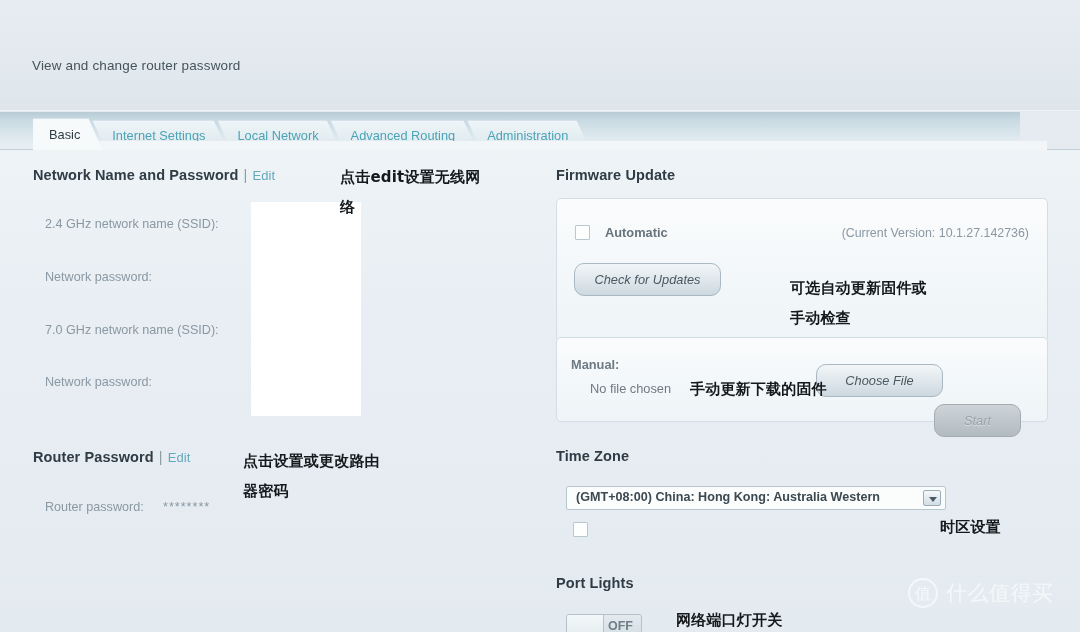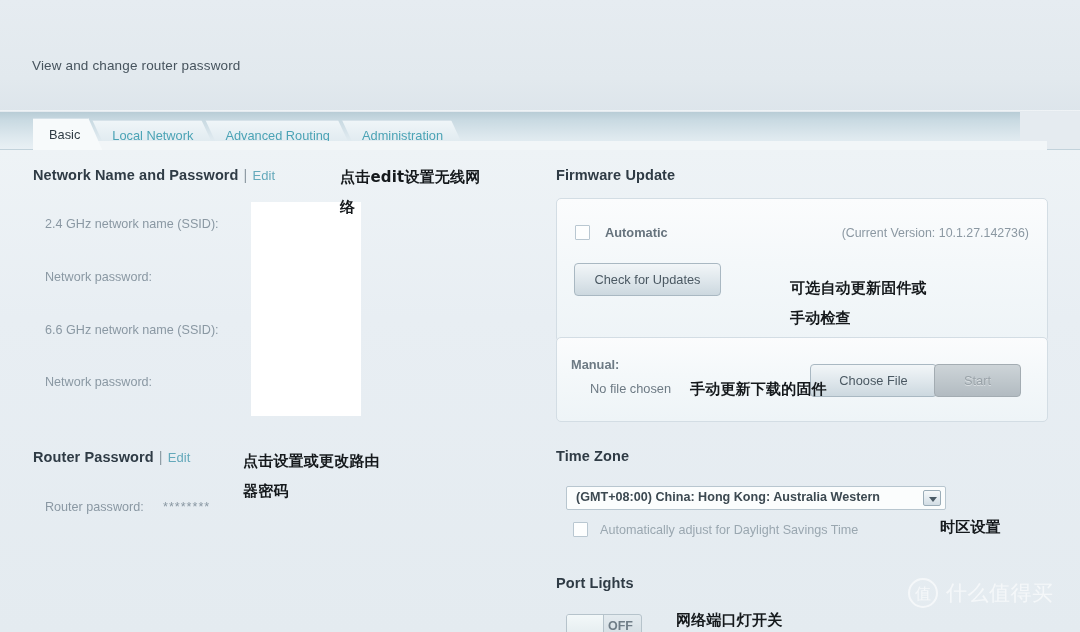--- a/index.html
+++ b/index.html
@@ -191,34 +191,36 @@
     position: absolute;
     font-size: 12.4px;
     color: #8b98a2;
     white-space: nowrap;
   }
 
   .btn {
     position: absolute;
     box-sizing: border-box;
     border: 1px solid #a9b8c2;
-    border-radius: 4px;
+    border-radius: 10px;
     background: linear-gradient(180deg, #f2f6f8 0%, #dfe7ec 52%, #ccd8df 100%);
     font-size: 12.8px;
     color: #4a5862;
     text-align: center;
     cursor: pointer;
     white-space: nowrap;
+    font-style: italic;
   }
   .btn.disabled {
     background: linear-gradient(180deg, #cdd4d8 0%, #bfc7cc 52%, #b2bbc1 100%);
     border-color: #a3acb2;
     color: #9aa3a9;
     cursor: default;
     text-shadow: 0 1px 0 rgba(255,255,255,0.45);
+    margin-top: 40px;
   }
 
   .manual-label {
     position: absolute;
     font-size: 12.8px;
     font-weight: bold;
     color: #6d7a84;
   }
   .manual-file {
     position: absolute;
@@ -323,40 +325,41 @@
 <body>
 
 <div class="page-header">
   <div class="page-subtitle">View and change router password</div>
   <div class="header-rule"></div>
 </div>
 
 <div class="tab-strip">
   <div class="tabs">
     <div class="tab active">Basic</div>
+    <div class="tab">Internet Settings</div>
     <div class="tab">Local Network</div>
     <div class="tab">Advanced Routing</div>
     <div class="tab">Administration</div>
   </div>
 </div>
 <div class="tab-bar-fill"></div>
 
 <div class="content">
 
   <div class="section-title" style="left:33px; top:17px;">
     <span>Network Name and Password</span><span class="edit-sep">|</span><span class="edit-link">Edit</span>
   </div>
 
   <div class="field-label" style="left:45px; top:67px;">2.4 GHz network name (SSID):</div>
   <div class="field-value" style="left:258px; top:67px;"></div>
 
   <div class="field-label" style="left:45px; top:120px;">Network password:</div>
   <div class="field-value" style="left:258px; top:120px;"></div>
 
-  <div class="field-label" style="left:45px; top:173px;">6.6 GHz network name (SSID):</div>
+  <div class="field-label" style="left:45px; top:173px;">7.0 GHz network name (SSID):</div>
   <div class="field-value" style="left:258px; top:173px;"></div>
 
   <div class="field-label" style="left:45px; top:225px;">Network password:</div>
   <div class="field-value" style="left:258px; top:225px;"></div>
 
   <div class="censor-box"></div>
 
   <div class="annot" style="left:340px; top:12px; width:172px;">点击edit设置无线网
 络</div>
 
@@ -383,35 +386,34 @@
   </div>
 
   <div class="annot" style="left:790px; top:123px; width:200px;">可选自动更新固件或
 手动检查</div>
 
   <div class="panel" style="left:556px; top:187px; width:492px; height:85px;padding-left:8px;">
 
     <div class="manual-label" style="left:14px; top:19px;">Manual:</div>
     <div class="manual-file" style="left:14px; top:43px;margin-left:19px;">No file chosen</div>
 
-    <div class="btn" style="left:253px; top:26px; width:127px; height:33px; line-height:31px;">Choose File</div>
+    <div class="btn" style="left:259px; top:26px; width:127px; height:33px; line-height:31px;">Choose File</div>
     <div class="btn disabled" style="left:377px; top:26px; width:87px; height:33px; line-height:31px;">Start</div>
   </div>
 
   <div class="annot" style="left:690px; top:224px; width:220px;">手动更新下载的固件</div>
 
   <div class="section-title" style="left:556px; top:298px;">Time Zone</div>
 
   <div class="select" style="left:566px; top:336px; width:380px; height:24px;">
     <span class="select-text">(GMT+08:00) China: Hong Kong: Australia Western</span>
     <span class="select-arrow"></span>
   </div>
 
   <div class="checkbox" style="left:573px; top:372px;"></div>
-  <div class="dst-label" style="left:600px; top:373px;">Automatically adjust for Daylight Savings Time</div>
 
   <div class="annot" style="left:940px; top:362px; width:130px;">时区设置</div>
 
   <div class="section-title" style="left:556px; top:425px;">Port Lights</div>
 
   <div class="toggle" style="left:566px; top:464px;">
     <span class="toggle-knob"></span>
     <span class="toggle-text">OFF</span>
   </div>
 

